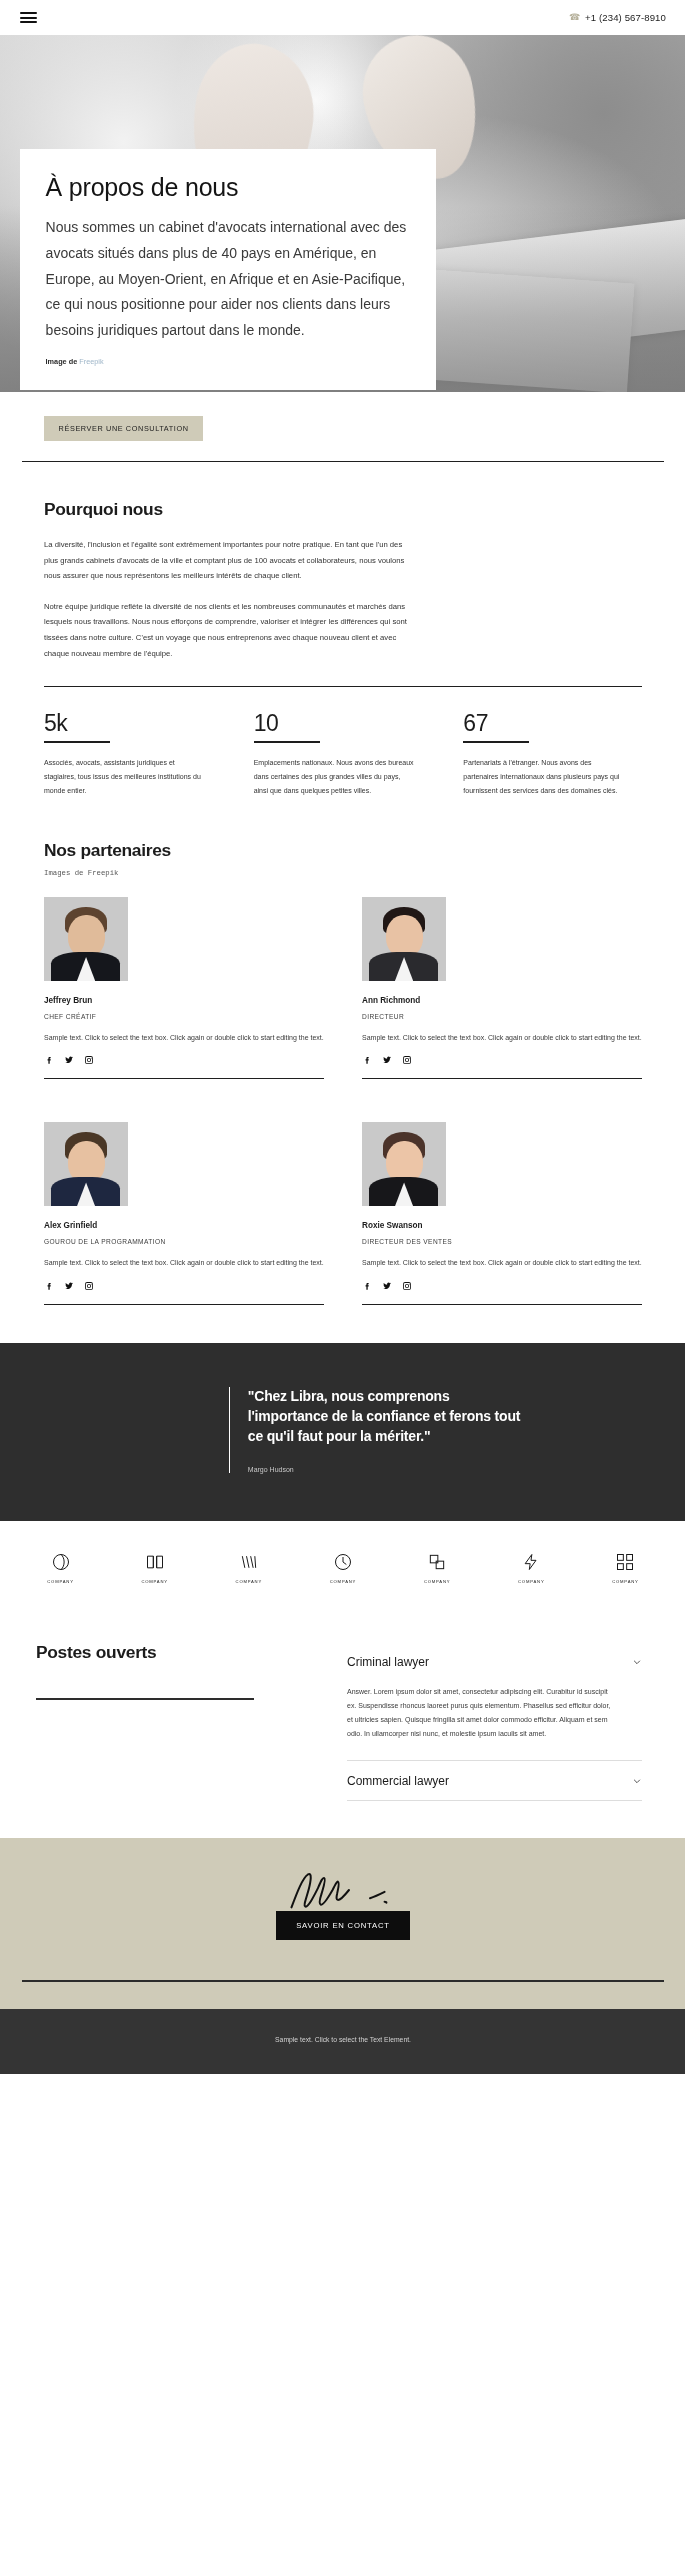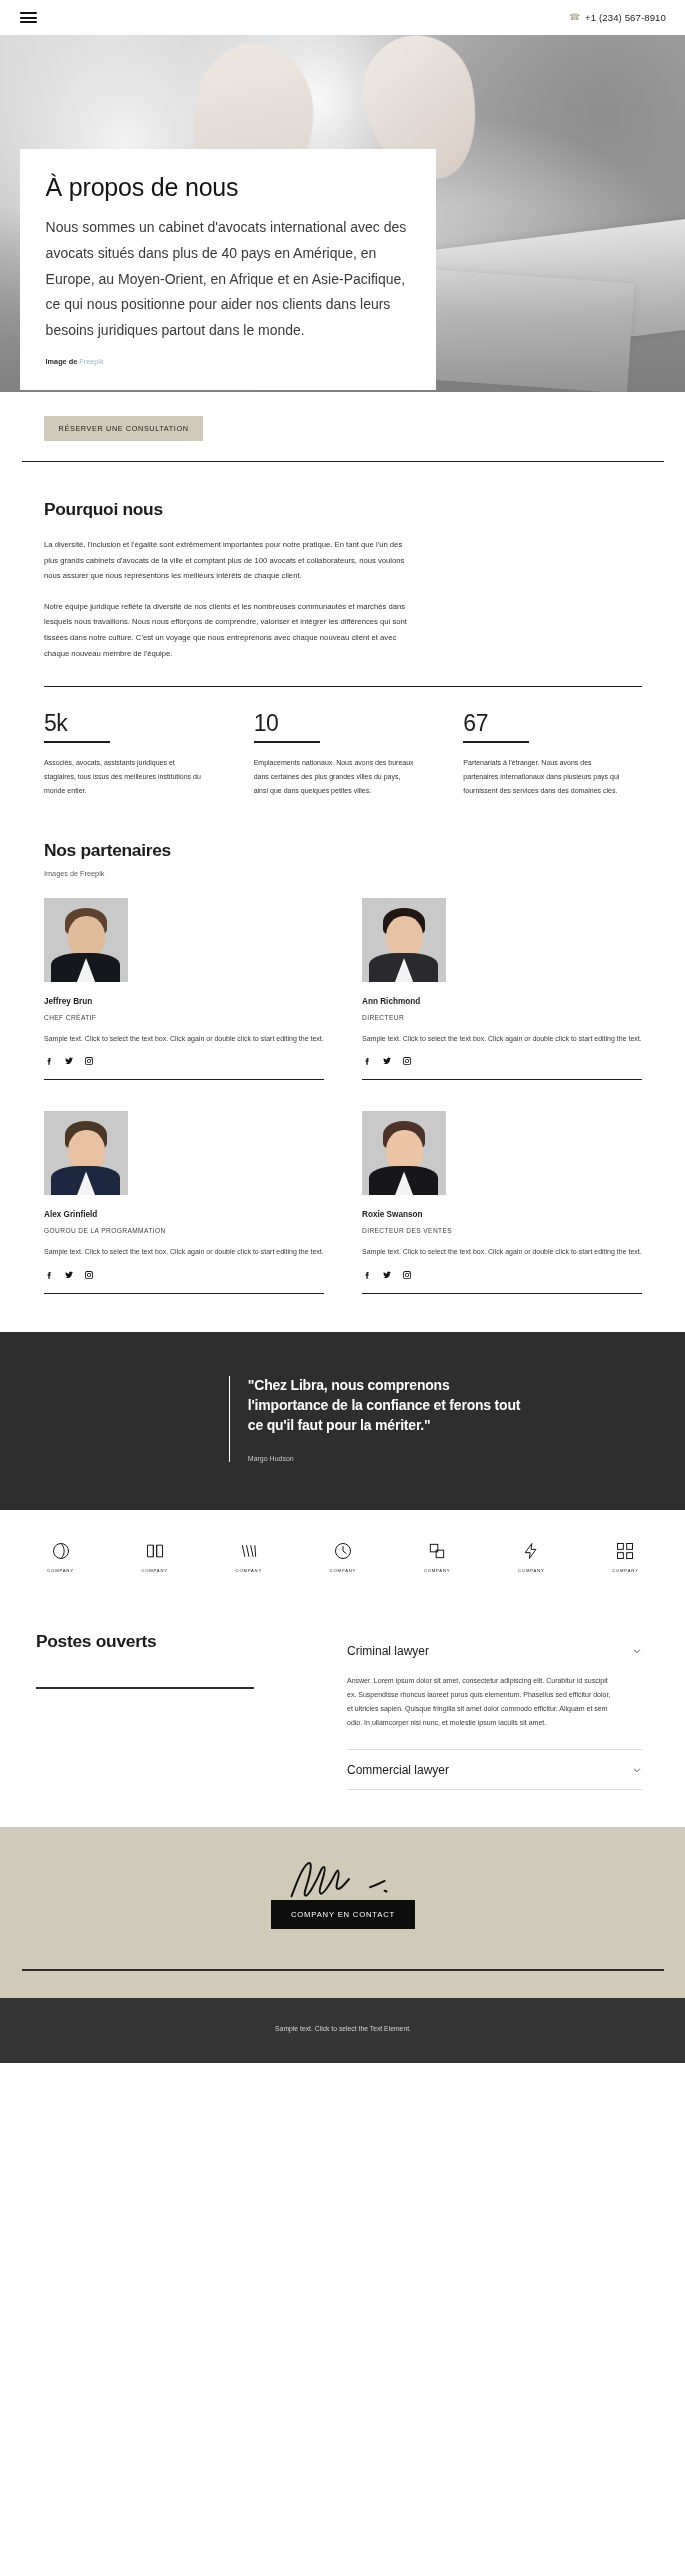--- a/index.html
+++ b/index.html
@@ -160,27 +160,27 @@
     font-weight:400;
     letter-spacing:-0.5px;
     margin-bottom:4px;
   }
   .stat .bar{ width:66px; height:1.5px; background:#1d1d1d; margin-bottom:12.8px; }
   .stat .txt{ font-size:7px; line-height:2.0; color:#333; max-width:163px; }
 
   
   .partners{ padding:16.5px 44px 0 44px; }
   .partners h2{ font-size:17.4px; font-weight:700; letter-spacing:-0.3px; }
-  .partners .sub{ font-size:7.3px; color:#585858; margin-top:8.2px; }
+  .partners .sub{ font-size:7.3px; color:#585858; margin-top:8.2px;font-family:Liberation Mono, monospace; }
 
   .team-grid{
     padding:20px 44px 0 44px;
     display:grid;
     grid-template-columns:1fr 1fr;
-    gap:0 38px;
+    gap:12px 38px;
   }
   .member{ padding-bottom:7.3px; }
   .portrait{
     width:84px; height:84px;
     margin-bottom:14.6px;
     background:#c9c9c9;
     position:relative;
     overflow:hidden;
   }
   .portrait .face{
@@ -554,20 +554,20 @@
 </div>
 
 <div class="cta">
   <div class="sig">
     <svg viewBox="0 0 150 46" stroke-linecap="round">
       <path d="M18 42C24 26 30 10 36 6c5-3 3 8 1 16-3 11-6 18-4 19 3 2 10-12 14-20 3-7 5-12 7-11 2 1-1 10-3 17-2 6-3 11-1 12 3 1 9-9 13-16 3-6 5-10 6-9 2 1 0 8-1 13-1 4-1 7 1 7 3 0 8-6 12-11"></path>
       <path d="M104 32c6-2 12-5 16-7"></path>
       <path d="M120 36c1 0 2 0 2 1"></path>
     </svg>
   </div>
-  <button class="btn-dark">COMPANY EN CONTACT</button>
+  <button class="btn-dark">SAVOIR EN CONTACT</button>
   <div class="cta-rule"></div>
 </div>
 
 <div class="footer">
   <div class="ft">Sample text. Click to select the Text Element.</div>
 </div>
 
 
 </body></html>

